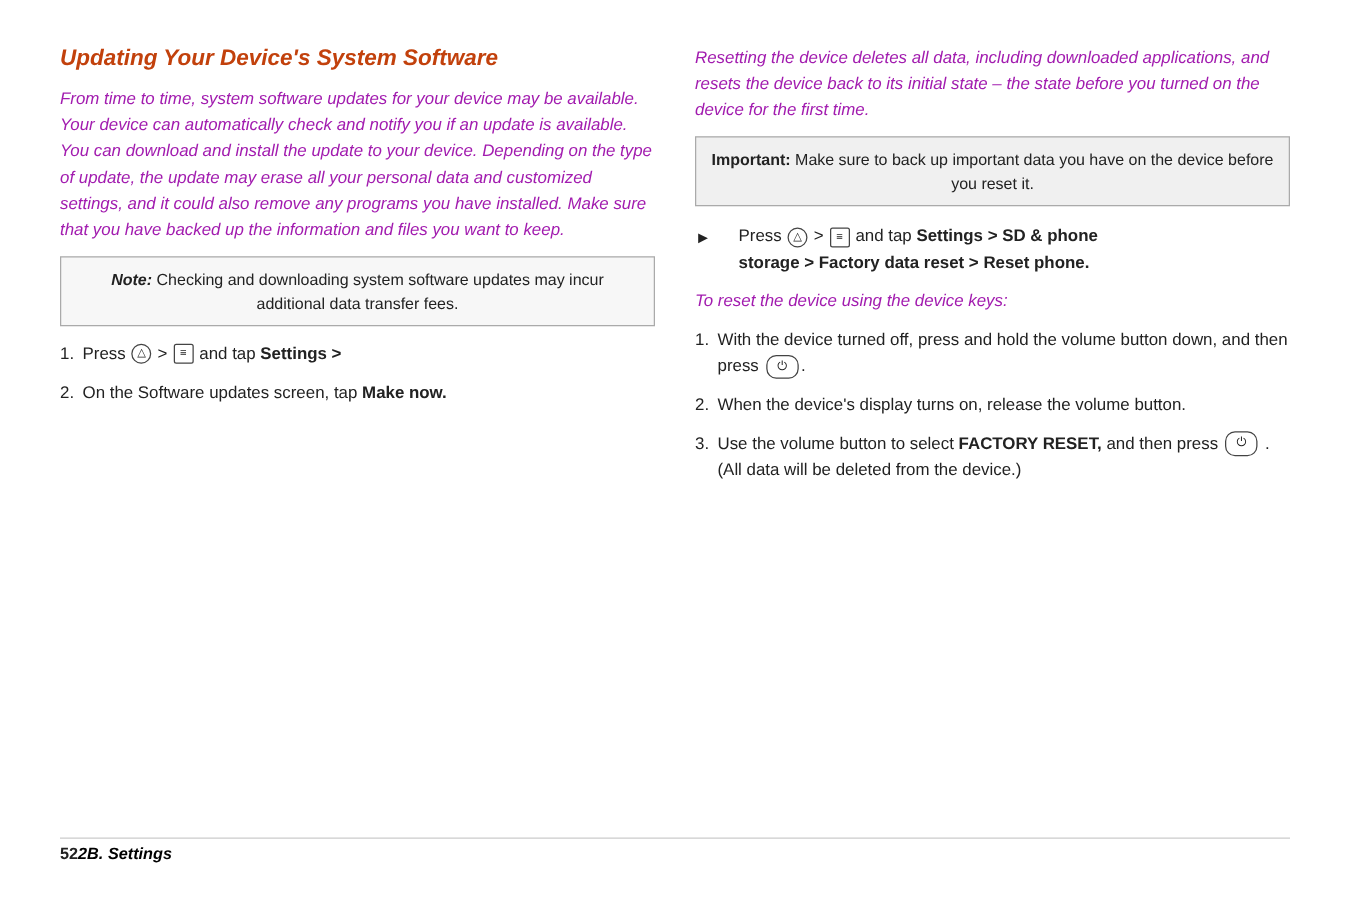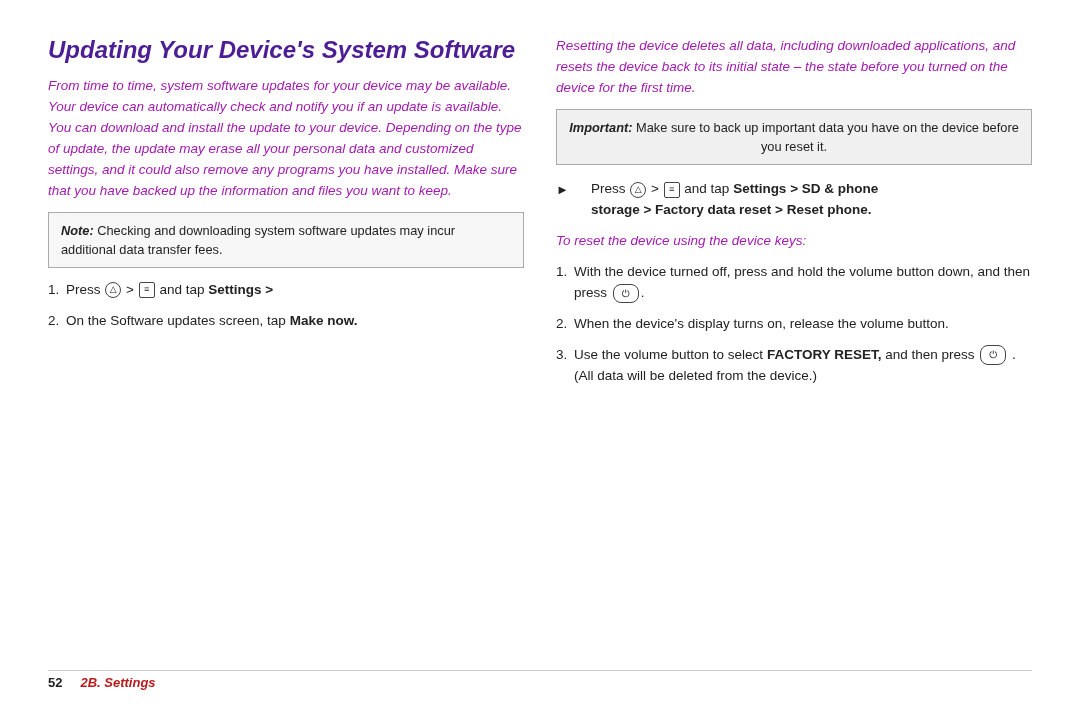--- a/index.html
+++ b/index.html
@@ -27,62 +27,61 @@
       flex-direction: row;
       gap: 32px;
       flex: 1;
     }
 
     .col {
       flex: 1;
     }
 
     h2 {
-      font-size: 24px;
+      font-size: 18px;
       font-style: italic;
       font-weight: bold;
       margin-bottom: 12px;
-      color: #4c1d95;
+      color: #c2410c;
     }
 
     p {
       font-size: 13.5px;
       line-height: 1.55;
       margin-bottom: 10px;
       color: #a21caf;
       font-style: italic;
     }
 
     .note-box {
       border: 1px solid #aaa;
       background: #f7f7f7;
       padding: 8px 12px;
       margin-bottom: 12px;
       font-size: 12.8px;
       line-height: 1.5;
-      text-align: left;
+      text-align: center;
     }
 
     .note-box .note-label {
       font-style: italic;
       font-weight: bold;
     }
 
     .important-box {
       border: 1px solid #aaa;
       background: #f0f0f0;
       padding: 8px 12px;
       margin-bottom: 14px;
       font-size: 12.8px;
       line-height: 1.5;
       text-align: center;
     }
 
     .important-box .important-label {
-      font-style: italic;
       font-weight: bold;
     }
 
     .bullet-point {
       display: flex;
       flex-direction: row;
       align-items: flex-start;
       margin-bottom: 10px;
       font-size: 13.5px;
       line-height: 1.55;
@@ -174,22 +173,22 @@
     .footer-page {
       font-size: 13px;
       font-weight: bold;
       color: #222;
     }
 
     .footer-section {
       font-size: 13px;
       font-style: italic;
       font-weight: bold;
-      color: #b91c1c;
-      margin-left: 18px;
+      color: #000000;
+      margin-left: 0;
     }
   </style>
 </head>
 <body>
 
 <div class="page">
   <div class="columns">
 
     <div class="col">
       <h2>Updating Your Device's System Software</h2>

